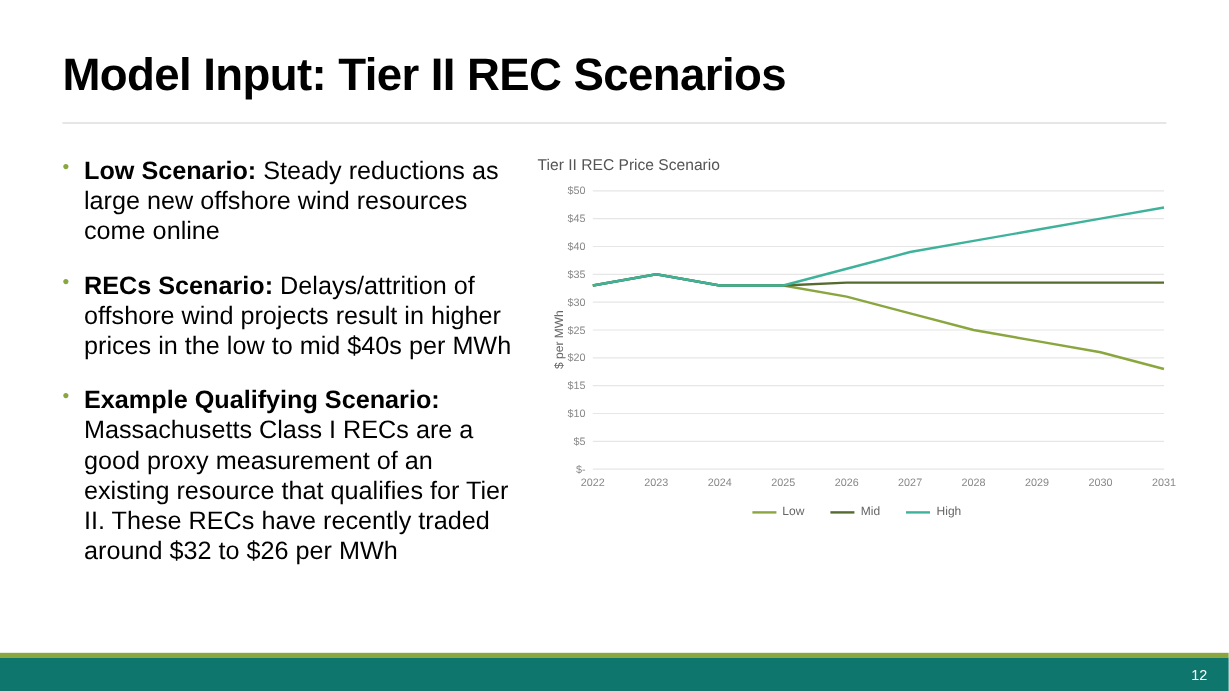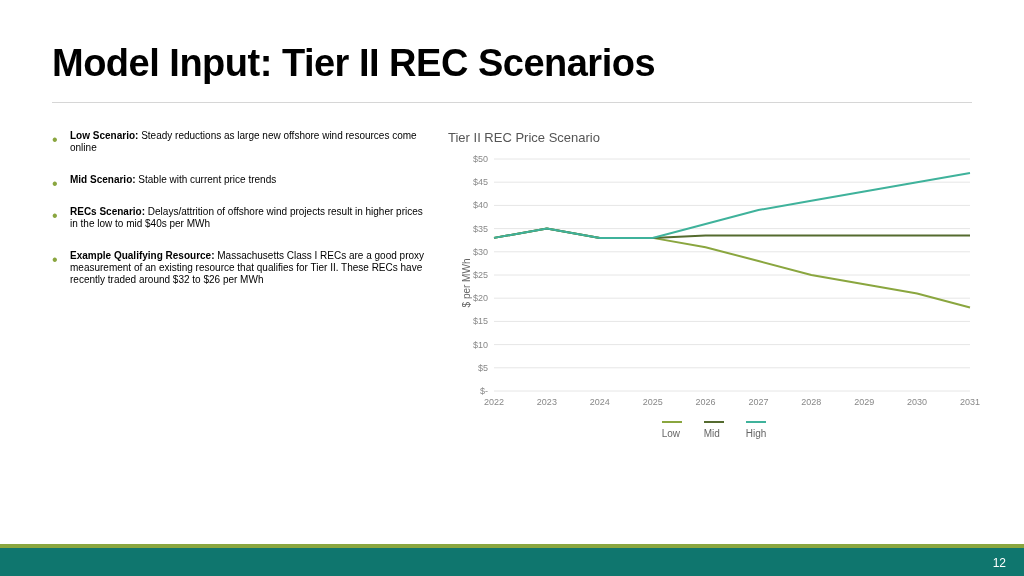--- a/index.html
+++ b/index.html
@@ -1,53 +1,50 @@
 <!DOCTYPE html>
 <html><head>
 <meta charset="utf-8">
 <style>
   * { box-sizing: border-box; margin: 0; padding: 0; }
   html, body { width: 1024px; height: 576px; font-family: Arial, Helvetica, sans-serif; background: #fff; }
   .slide { position: relative; width: 989px; height: 576px; }
   .title { position: absolute; top: 42px; left: 52px; font-size: 38px; font-weight: 700; letter-spacing: -0.5px; font-family: "Arial Narrow", Arial, sans-serif; }
   .title-rule { position: absolute; top: 102px; left: 52px; width: 920px; height: 1px; background: #d6d6d6; }
   .content { position: absolute; top: 130px; left: 52px; width: 380px; }
-  .bullet { position: relative; padding-left: 18px; margin-bottom: 20px; font-size: 10px; line-height: 1.2; }
+  .bullet { position: relative; padding-left: 18px; margin-bottom: 20px; font-size: 21px; line-height: 1.2; }
   .bullet::before { content: "•"; position: absolute; left: 0; top: 0; color: #8aa63f; font-size: 16px; }
   .bullet b { font-weight: 700; }
   .chart-wrap { position: absolute; top: 130px; left: 448px; width: 532px; height: 320px; }
   .chart-title { font-size: 13px; color: #555; margin-bottom: 8px; }
   .plot { position: relative; width: 100%; height: 260px; }
   .ylabel { position: absolute; left: -6px; top: 50%; transform: translateY(-50%) rotate(-90deg); transform-origin: center; font-size: 10px; color: #666; }
   .legend { display: flex; justify-content: center; gap: 22px; margin-top: 8px; font-size: 10px; color: #666; }
-  .legend-item { display: flex; align-items: flex-start; gap: 5px; flex-direction: column; }
+  .legend-item { display: flex; align-items: center; gap: 5px; }
   .legend-swatch { width: 20px; height: 2px; }
   .footer-bar { position: absolute; bottom: 0; left: 0; width: 1024px; height: 28px; background: #0f766e; }
   .footer-accent { position: absolute; bottom: 28px; left: 0; width: 1024px; height: 4px; background: #8aa63f; }
   .page-num { position: absolute; right: 18px; bottom: 6px; color: #fff; font-size: 12px; }
 </style>
 </head>
 <body>
 
 <div class="slide">
   <div class="title">Model Input: Tier II REC Scenarios</div>
   <div class="title-rule"></div>
 
   <div class="content">
     <div class="bullet">
       <b>Low Scenario:</b><span> Steady reductions as large new offshore wind resources come online</span>
     </div>
     <div class="bullet">
-      <b>Mid Scenario:</b><span> Stable with current price trends</span>
-    </div>
-    <div class="bullet">
       <b>RECs Scenario:</b><span> Delays/attrition of offshore wind projects result in higher prices in the low to mid $40s per MWh</span>
     </div>
     <div class="bullet">
-      <b>Example Qualifying Resource:</b><span> Massachusetts Class I RECs are a good proxy measurement of an existing resource that qualifies for Tier II. These RECs have recently traded around $32 to $26 per MWh</span>
+      <b>Example Qualifying Scenario:</b><span> Massachusetts Class I RECs are a good proxy measurement of an existing resource that qualifies for Tier II. These RECs have recently traded around $32 to $26 per MWh</span>
     </div>
   </div>
 
   <div class="chart-wrap">
     <div class="chart-title">Tier II REC Price Scenario</div>
     <div class="plot">
       <div class="ylabel">$ per MWh</div>
       <svg id="chart-svg" width="532" height="260">
           <line x1="46" y1="238" x2="522" y2="238" stroke="#e6e6e6" stroke-width="1"></line>
           <text x="40" y="241" text-anchor="end" font-size="9" fill="#888">$-</text>

